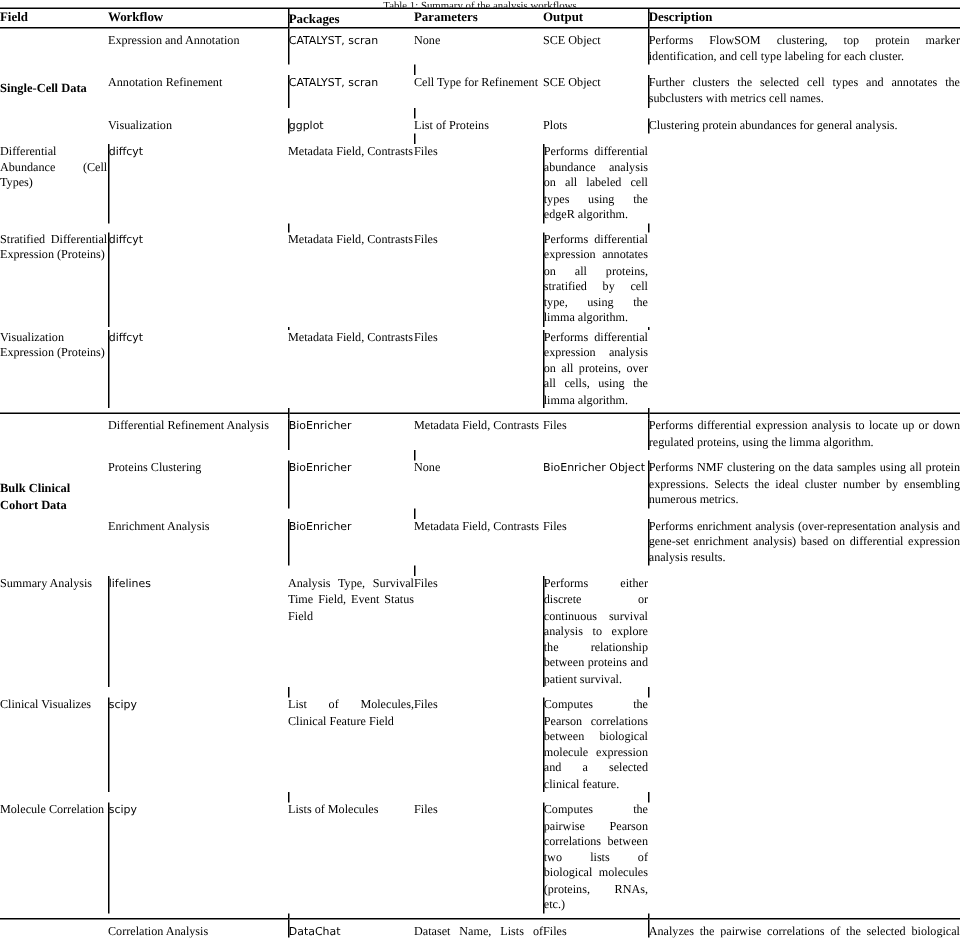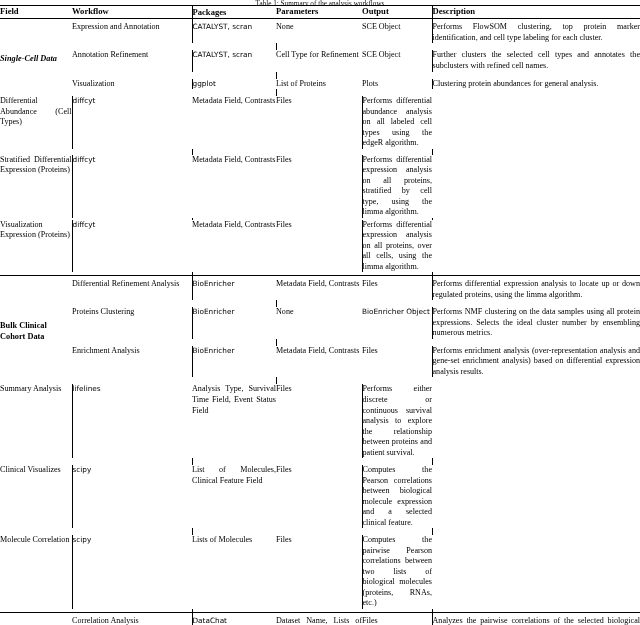--- a/index.html
+++ b/index.html
@@ -145,41 +145,41 @@
         </tr>
         <tr class="gap">
           <td class="cell cell-type" style="height: 3px; font-size: 0px; line-height: 0;">&nbsp;</td>
           <td class="cell cell-flow" style="height: 3px; font-size: 0px; line-height: 0;">&nbsp;</td>
           <td class="cell cell-pkg" style="height: 3px; font-size: 0px; line-height: 0;">&nbsp;</td>
           <td class="cell cell-par" style="height: 3px; font-size: 0px; line-height: 0;">&nbsp;</td>
           <td class="cell cell-out" style="height: 3px; font-size: 0px; line-height: 0;">&nbsp;</td>
           <td class="cell cell-desc" style="height: 3px; font-size: 0px; line-height: 0;">&nbsp;</td>
         </tr>
         <tr>
-          <td class="cell cell-type" rowspan="6" style="vertical-align: middle; font-style: italic;">Single-Cell Data</td>
+          <td class="cell cell-type" rowspan="6" style="vertical-align: middle;">Single-Cell Data</td>
           <td class="cell cell-flow">Expression and Annotation</td>
           <td class="cell cell-pkg">CATALYST, scran</td>
           <td class="cell cell-par">None</td>
           <td class="cell cell-out">SCE Object</td>
           <td class="cell cell-desc">Performs FlowSOM clustering, top protein marker identification, and cell type labeling for each cluster.</td>
         </tr>
         <tr class="gap">
           <td class="cell cell-type" style="height: 7px; font-size: 0px; line-height: 0;">&nbsp;</td>
           <td class="cell cell-flow" style="height: 7px; font-size: 0px; line-height: 0;">&nbsp;</td>
           <td class="cell cell-pkg" style="height: 7px; font-size: 0px; line-height: 0;">&nbsp;</td>
           <td class="cell cell-par" style="height: 7px; font-size: 0px; line-height: 0;">&nbsp;</td>
           <td class="cell cell-out" style="height: 7px; font-size: 0px; line-height: 0;">&nbsp;</td>
           <td class="cell cell-desc" style="height: 7px; font-size: 0px; line-height: 0;">&nbsp;</td>
         </tr>
         <tr>
           <td class="cell cell-flow">Annotation Refinement</td>
           <td class="cell cell-pkg">CATALYST, scran</td>
           <td class="cell cell-par">Cell Type for Refinement</td>
           <td class="cell cell-out">SCE Object</td>
-          <td class="cell cell-desc">Further clusters the selected cell types and annotates the subclusters with refined cell names.</td>
+          <td class="cell cell-desc">Further clusters the selected cell types and annotates the subclusters with metrics cell names.</td>
         </tr>
         <tr class="gap">
           <td class="cell cell-type" style="height: 7px; font-size: 0px; line-height: 0;">&nbsp;</td>
           <td class="cell cell-flow" style="height: 7px; font-size: 0px; line-height: 0;">&nbsp;</td>
           <td class="cell cell-pkg" style="height: 7px; font-size: 0px; line-height: 0;">&nbsp;</td>
           <td class="cell cell-par" style="height: 7px; font-size: 0px; line-height: 0;">&nbsp;</td>
           <td class="cell cell-out" style="height: 7px; font-size: 0px; line-height: 0;">&nbsp;</td>
           <td class="cell cell-desc" style="height: 7px; font-size: 0px; line-height: 0;">&nbsp;</td>
         </tr>
         <tr>
@@ -210,21 +210,21 @@
           <td class="cell cell-pkg" style="height: 6px; font-size: 0px; line-height: 0;">&nbsp;</td>
           <td class="cell cell-par" style="height: 6px; font-size: 0px; line-height: 0;">&nbsp;</td>
           <td class="cell cell-out" style="height: 6px; font-size: 0px; line-height: 0;">&nbsp;</td>
           <td class="cell cell-desc" style="height: 6px; font-size: 0px; line-height: 0;">&nbsp;</td>
         </tr>
         <tr>
           <td class="cell cell-flow">Stratified Differential Expression (Proteins)</td>
           <td class="cell cell-pkg">diffcyt</td>
           <td class="cell cell-par">Metadata Field, Contrasts</td>
           <td class="cell cell-out">Files</td>
-          <td class="cell cell-desc">Performs differential expression analysis on all proteins, stratified by cell type, using the limma algorithm.</td>
+          <td class="cell cell-desc">Performs differential expression annotates on all proteins, stratified by cell type, using the limma algorithm.</td>
         </tr>
         <tr class="gap">
           <td class="cell cell-type" style="height: 2px; font-size: 0px; line-height: 0;">&nbsp;</td>
           <td class="cell cell-flow" style="height: 2px; font-size: 0px; line-height: 0;">&nbsp;</td>
           <td class="cell cell-pkg" style="height: 2px; font-size: 0px; line-height: 0;">&nbsp;</td>
           <td class="cell cell-par" style="height: 2px; font-size: 0px; line-height: 0;">&nbsp;</td>
           <td class="cell cell-out" style="height: 2px; font-size: 0px; line-height: 0;">&nbsp;</td>
           <td class="cell cell-desc" style="height: 2px; font-size: 0px; line-height: 0;">&nbsp;</td>
         </tr>
         <tr>

